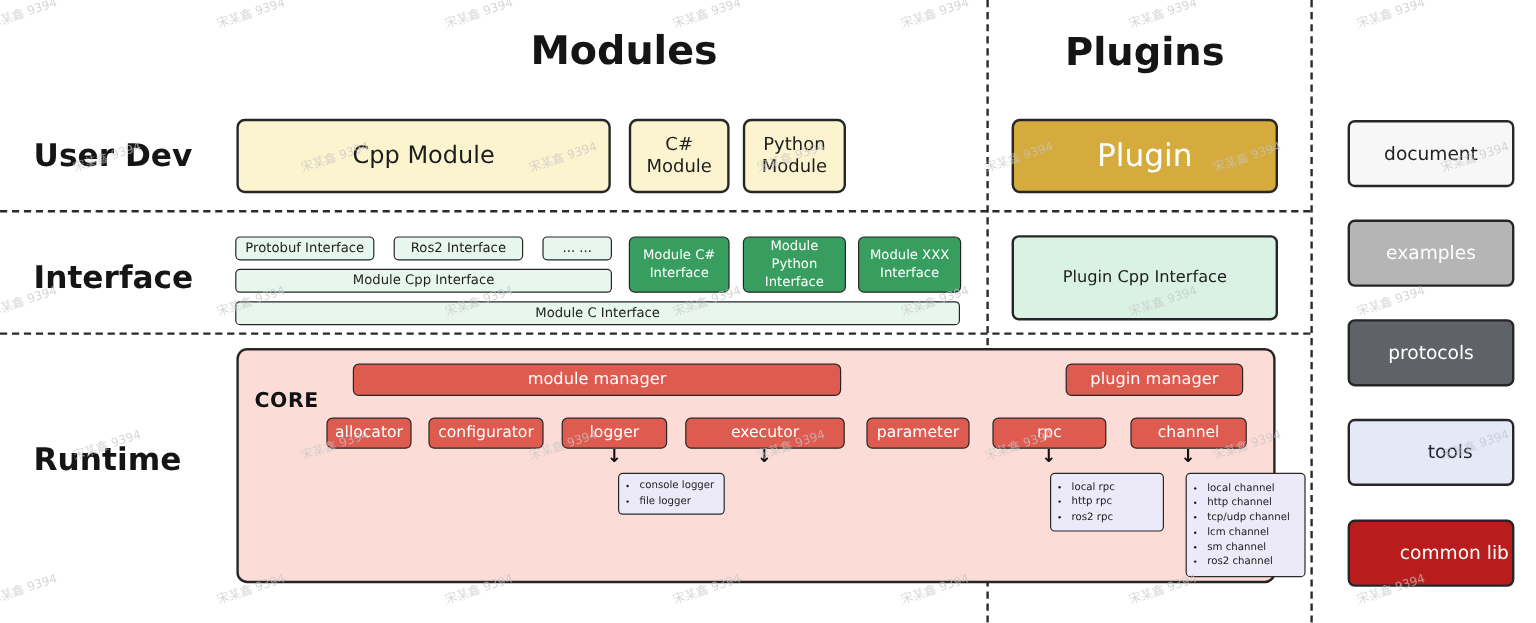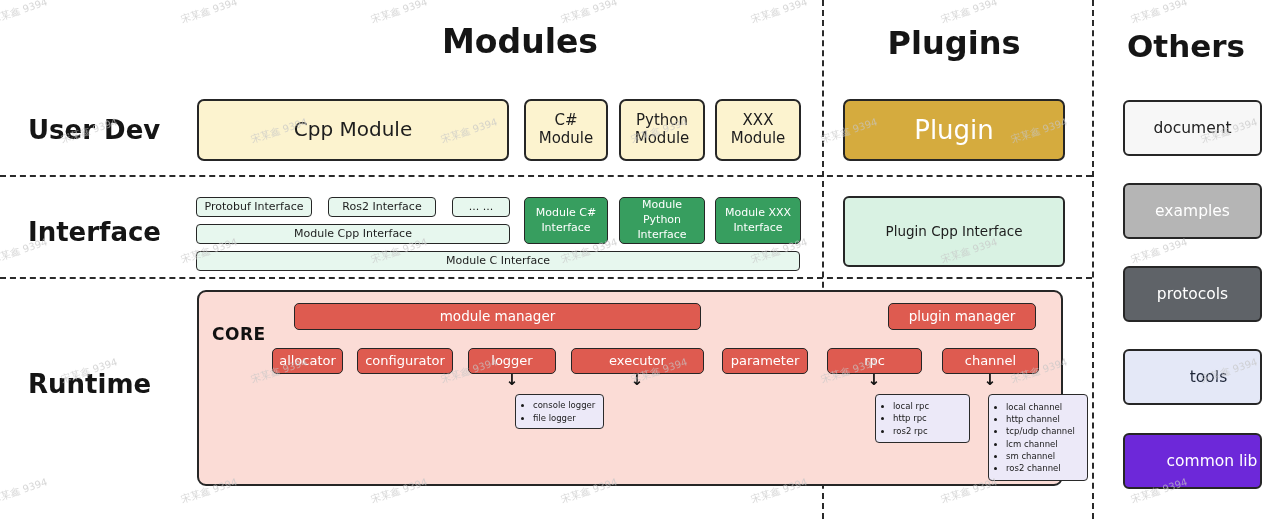--- a/index.html
+++ b/index.html
@@ -33,44 +33,42 @@
   .sub { position:absolute; background:#ECE9F8; border:1.5px solid #2a2a2a; border-radius:4px;
          display:flex; align-items:center; padding:2px 2px 2px 6px;margin-left:48px; }
   .sub ul { list-style:disc; padding-left:11px; font-size:8.5px; color:#1a1a1a; text-align:left; }
   .sub ul li { line-height:1.45; }
 
   .other { font-size:15.5px; border-radius:6px; }
   .o-doc   { background:#F7F7F7; color:#222; }
   .o-ex    { background:#B5B5B5; color:#fff; }
   .o-proto { background:#5F6368; color:#fff; }
   .o-tools { background:#E4E8F7; color:#1d2538;padding-left:32px; }
-  .o-clib  { background:#6d28d9; color:#fff;padding-left:39px; }
+  .o-clib  { background:#b91c1c; color:#fff;padding-left:39px; }
 </style>
 </head>
 <body>
 
 <div class="canvas">
 
   <div class="vline" style="left:822px"></div>
   <div class="vline" style="left:1092px"></div>
   <div class="hline" style="top:175px"></div>
   <div class="hline" style="top:277px"></div>
 
   <div class="hdr" style="left:843px;top:24px;width:222px;font-size:32px">Plugins</div>
   <div class="hdr" style="left:210px;top:22px;width:620px">Modules</div>
-  <div class="hdr" style="left:1106px;top:28px;width:160px;font-size:31px">Others</div>
 
   <div class="rowlab" style="left:28px;top:115px">User Dev</div>
   <div class="rowlab" style="left:28px;top:217px">Interface</div>
   <div class="rowlab" style="left:28px;top:369px">Runtime</div>
 
   <div class="box cream" style="left:197px;top:99px;width:312px;height:62px;font-size:20px">Cpp Module</div>
   <div class="box cream" style="left:524px;top:99px;width:84px;height:62px;font-size:15px;padding:0 10px">C# Module</div>
   <div class="box cream" style="left:619px;top:99px;width:86px;height:62px;font-size:15px;padding:0 26px">Python Module</div>
-  <div class="box cream" style="left:715px;top:99px;width:86px;height:62px;font-size:15px;padding:0 14px">XXX Module</div>
   <div class="box gold" style="left:843px;top:99px;width:222px;height:62px;font-size:26px">Plugin</div>
 
   <div class="box mint" style="left:196px;top:197px;width:116px;height:20px">Protobuf Interface</div>
   <div class="box mint" style="left:328px;top:197px;width:108px;height:20px">Ros2 Interface</div>
   <div class="box mint" style="left:452px;top:197px;width:58px;height:20px">... ...</div>
   <div class="box mint" style="left:196px;top:224px;width:314px;height:20px">Module Cpp Interface</div>
   <div class="box mint" style="left:196px;top:251px;width:604px;height:20px">Module C Interface</div>
   <div class="box green" style="left:524px;top:197px;width:84px;height:47px">Module C# Interface</div>
   <div class="box green" style="left:619px;top:197px;width:86px;height:47px">Module Python Interface</div>
   <div class="box green" style="left:715px;top:197px;width:86px;height:47px">Module XXX Interface</div>

